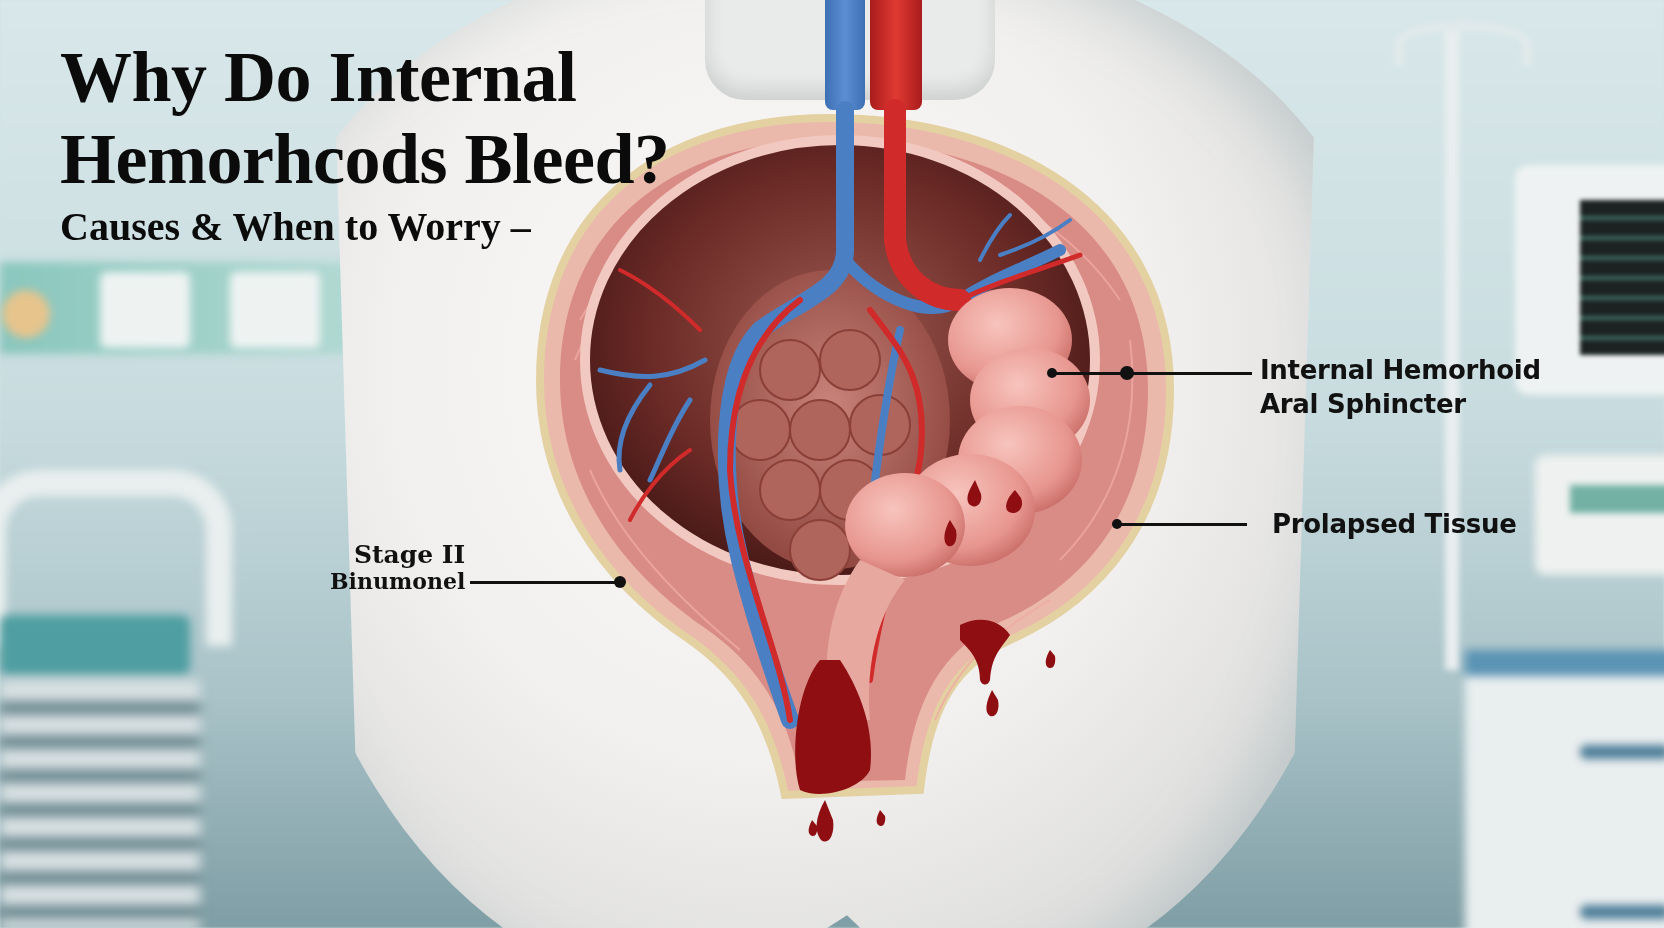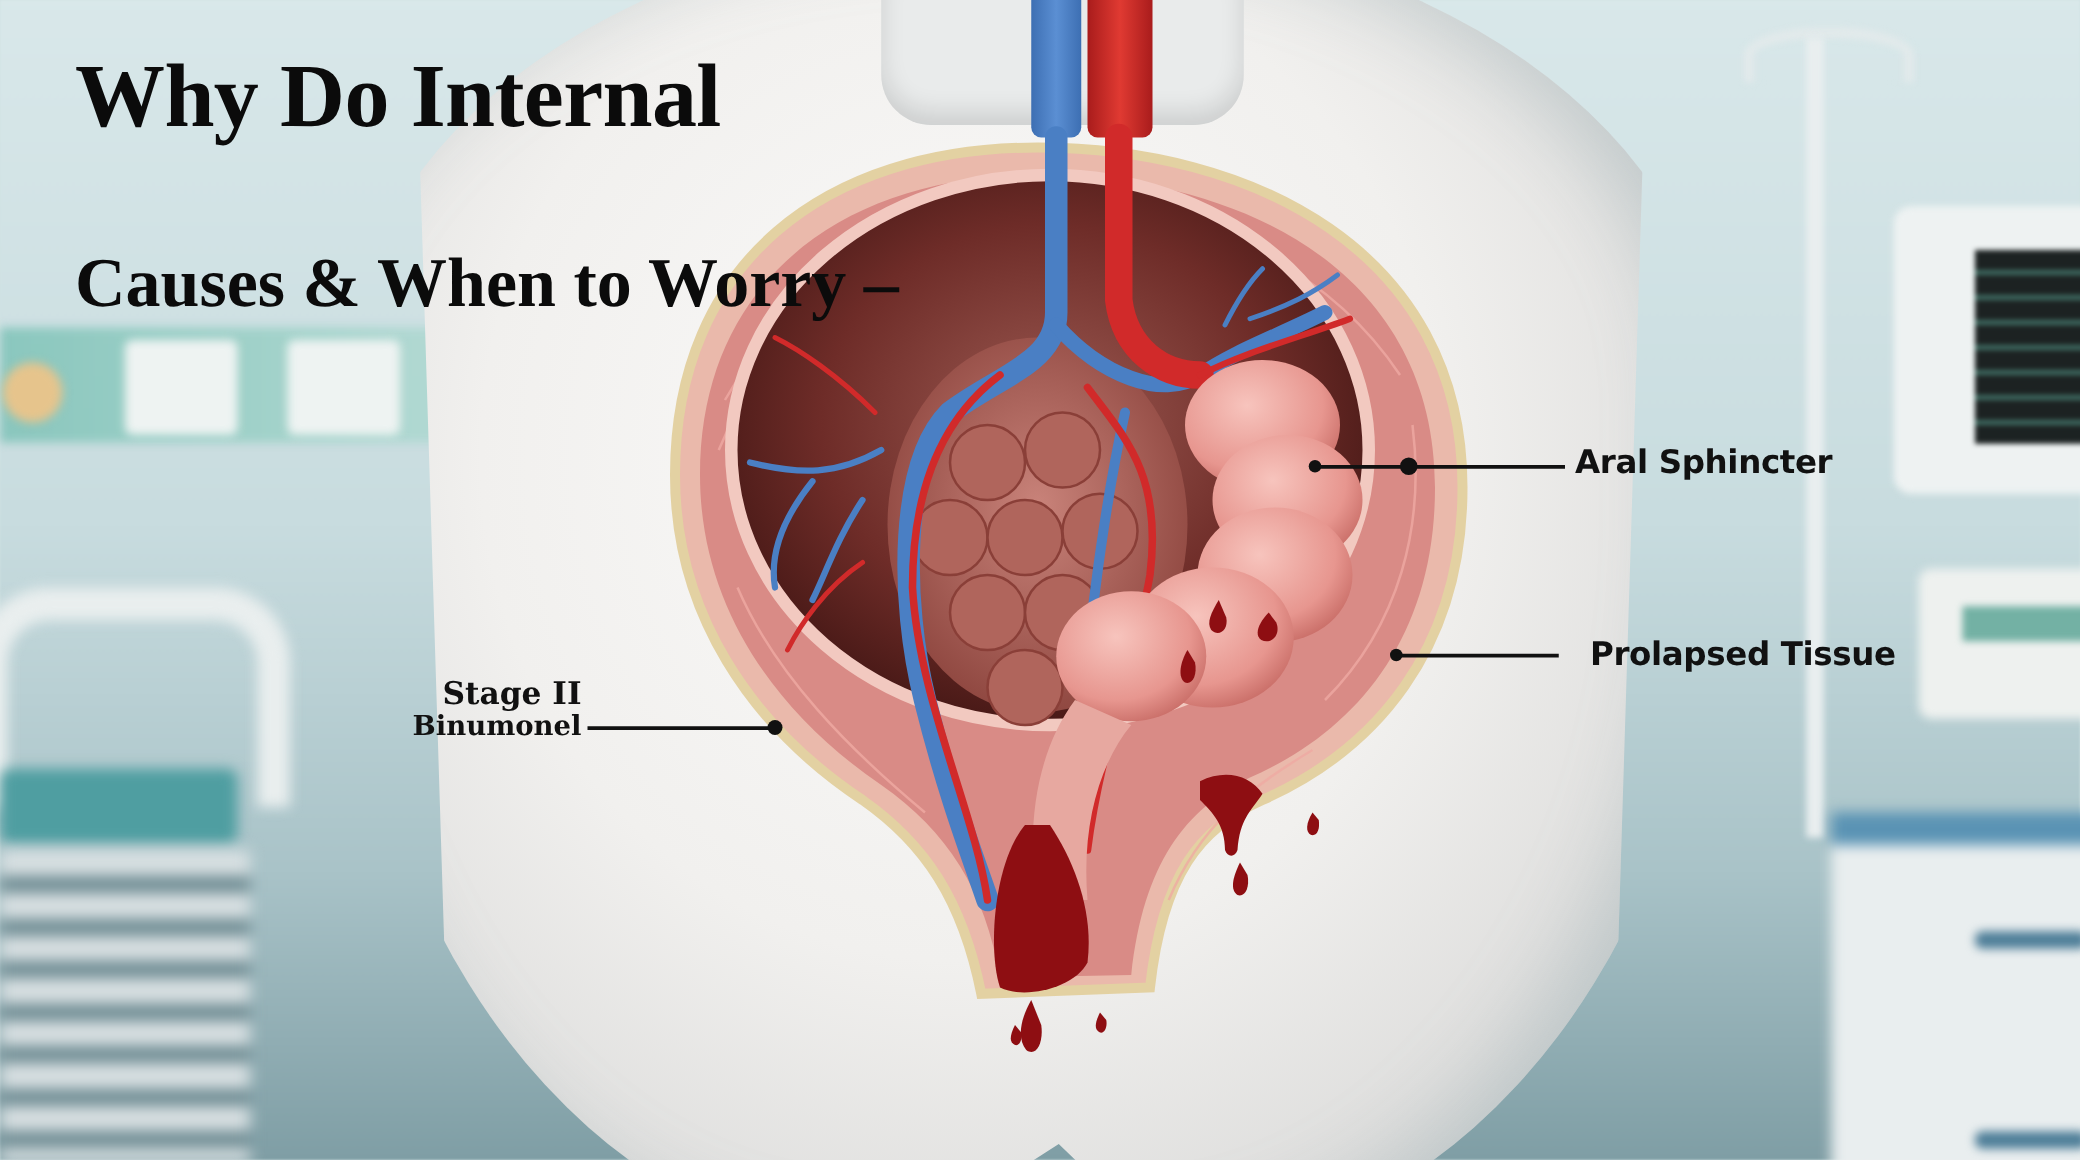--- a/index.html
+++ b/index.html
@@ -83,21 +83,21 @@
     .diagram-svg { position: absolute; left: 0; top: 0; }
     .title {
       position: absolute; left: 60px; top: 36px; margin: 0;
       font-family: "Liberation Serif", serif; font-weight: bold;
       font-size: 72px; line-height: 82px; color: #0b0b0b;
       letter-spacing: -0.5px;
     }
     .subtitle {
       position: absolute; left: 60px; top: 202px; margin: 0;
       font-family: "Liberation Serif", serif; font-weight: bold;
-      font-size: 56px; line-height: 50px; color: #0b0b0b;
+      font-size: 40px; line-height: 50px; color: #0b0b0b;
     }
     .label-right {
       position: absolute; font-family: "DejaVu Sans", sans-serif; font-weight: bold;
       font-size: 26px; line-height: 34px; color: #111; letter-spacing: -0.3px;
     }
     .label-left {
       position: absolute; font-family: "DejaVu Serif", serif; font-weight: bold;
       font-size: 25px; line-height: 27px; color: #111;
     }
     .label-left .line2 { font-size: 22px; }
@@ -212,27 +212,29 @@
       <path d="M992,690 c-6,12 -8,22 -2,26 c6,2 10,-6 8,-16 z"></path>
       <path d="M1050,650 c-5,8 -6,16 -1,18 c5,1 7,-5 6,-12 z"></path>
       <path d="M880,810 c-4,8 -5,14 0,16 c4,1 6,-5 5,-10 z"></path>
       <path d="M812,820 c-4,8 -5,14 0,16 c4,1 6,-5 5,-10 z"></path>
     </g>
   </svg>
 </div>
 
 <h1 class="title">
   <span>Why Do Internal</span><br>
+  <span>Hemorhcods Bleed?</span>
 </h1>
 <h2 class="subtitle">Causes &amp; When to Worry –</h2>
 
 <div class="dot" style="left:1047px;top:368px;width:10px;height:10px;"></div>
 <div class="leader" style="left:1052px;top:372px;width:200px;"></div>
 <div class="dot" style="left:1120px;top:366px;width:14px;height:14px;"></div>
 <div class="label-right" style="left:1260px;top:353px;">
+  <div>Internal Hemorhoid</div>
   <div>Aral Sphincter</div>
 </div>
 
 <div class="dot" style="left:1112px;top:519px;width:10px;height:10px;"></div>
 <div class="leader" style="left:1117px;top:523px;width:130px;"></div>
 <div class="label-right" style="left:1260px;top:507px;margin-left:12px;">Prolapsed Tissue</div>
 
 <div class="label-left" style="left:330px;top:541px;text-align:right;">
   <div>Stage II</div>
   <div class="line2">Binumonel</div>

